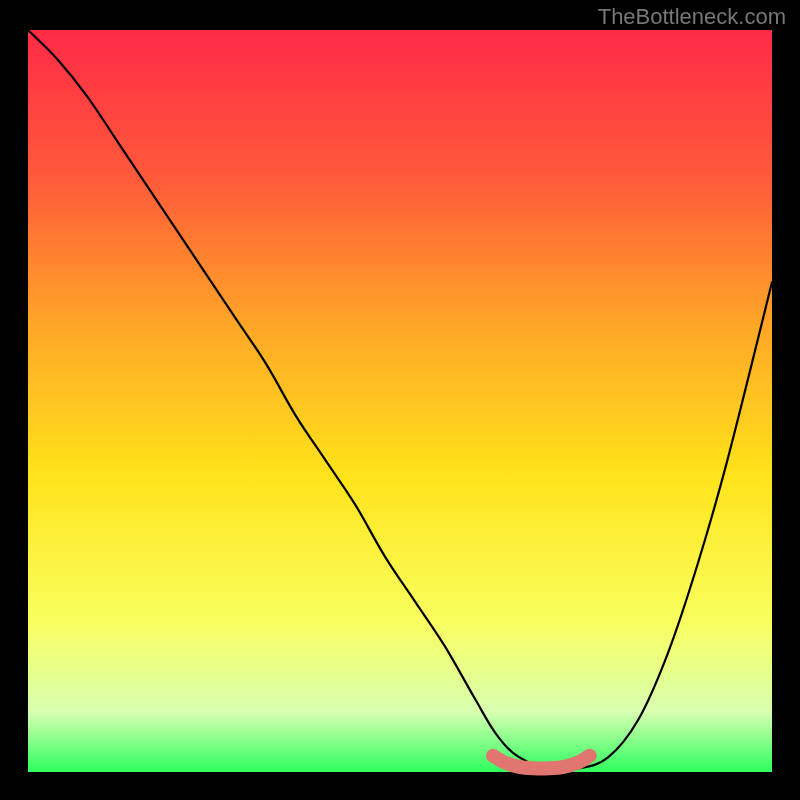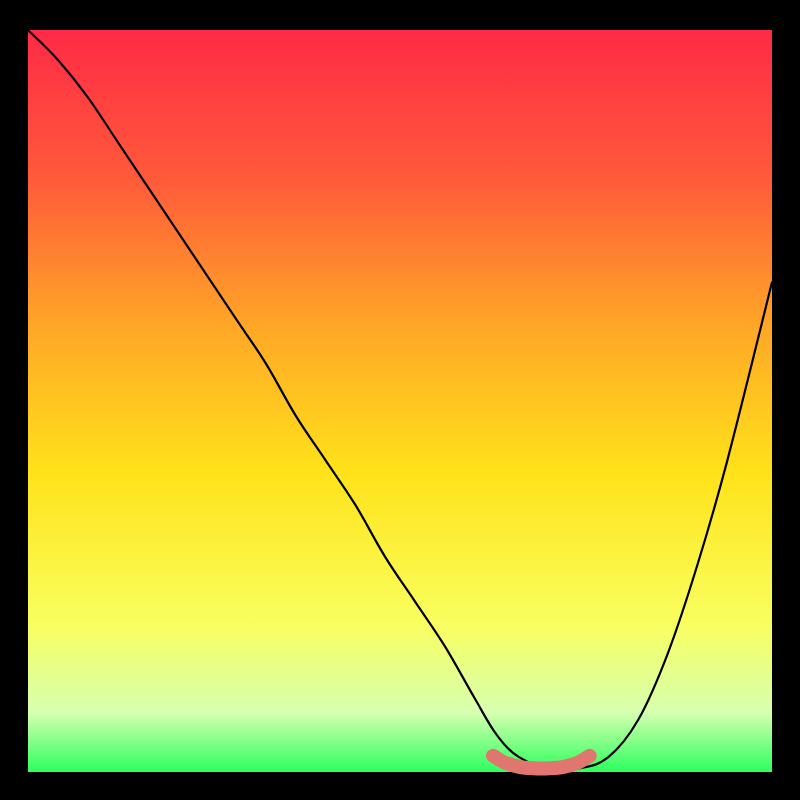--- a/index.html
+++ b/index.html
@@ -26,20 +26,21 @@
     z-index: 1;
   }
   svg {
     display: block;
   }
 </style>
 </head>
 <body>
 
 <div class="frame">
+  <div class="watermark">TheBottleneck.com</div>
   <svg id="chart" xmlns="http://www.w3.org/2000/svg" width="800" height="800" viewBox="0 0 800 800">
       <defs>
         <linearGradient id="bg-grad" x1="0" y1="0" x2="0" y2="1">
           <stop offset="0%" stop-color="#ff2a46"></stop>
           <stop offset="20%" stop-color="#ff5a3a"></stop>
           <stop offset="40%" stop-color="#ffa726"></stop>
           <stop offset="60%" stop-color="#ffe31a"></stop>
           <stop offset="80%" stop-color="#f9ff60"></stop>
           <stop offset="92%" stop-color="#d6ffb0"></stop>
           <stop offset="100%" stop-color="#2dff5e"></stop>

